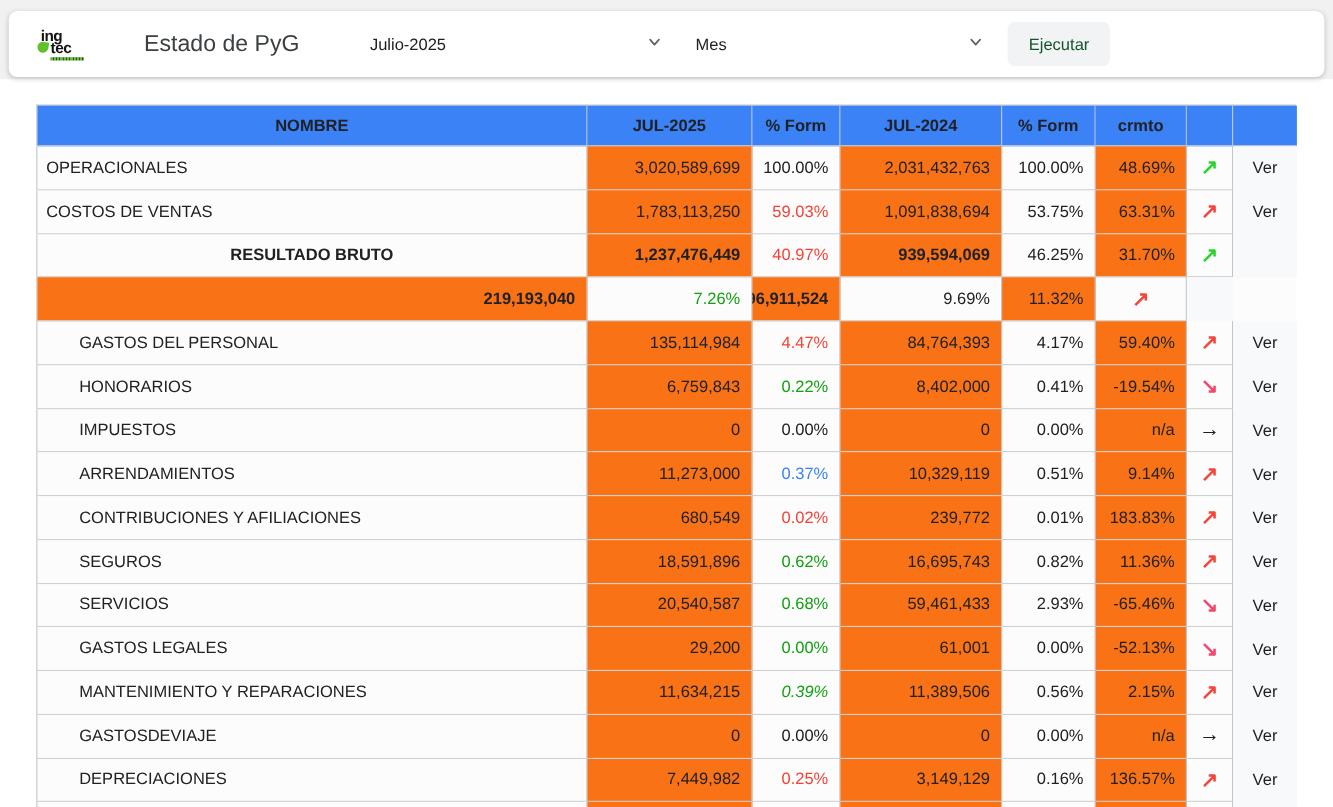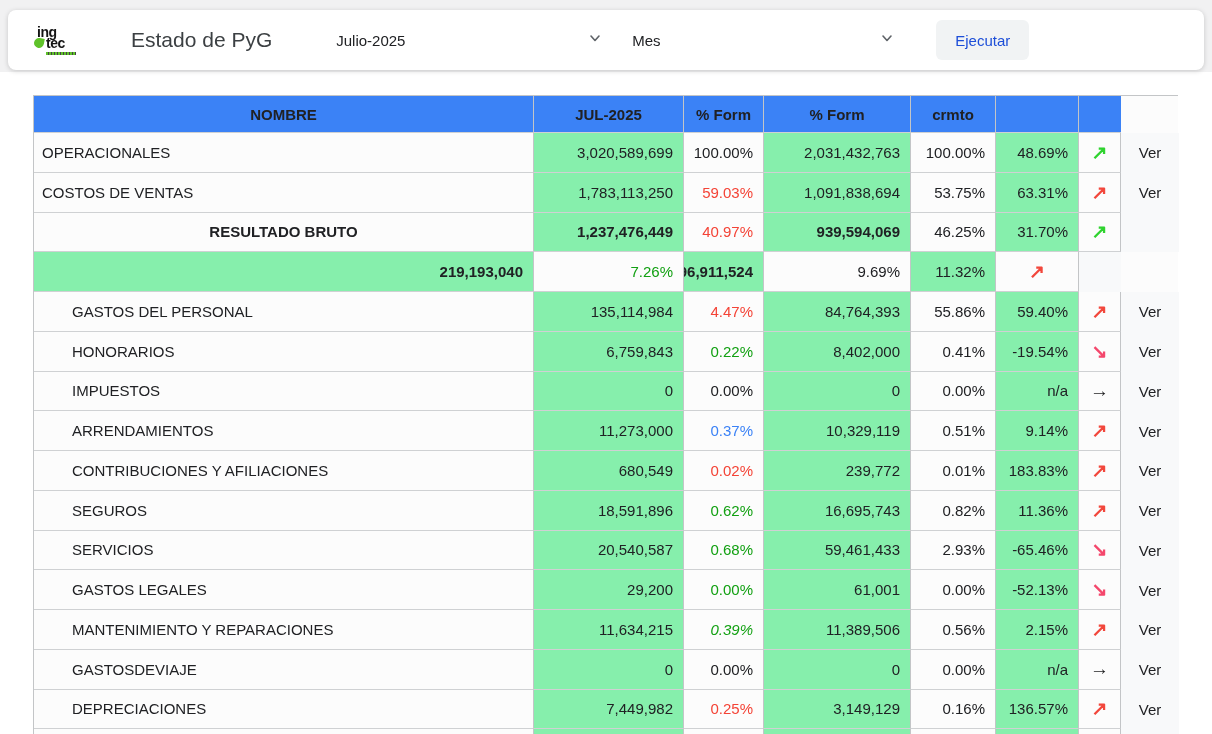--- a/index.html
+++ b/index.html
@@ -37,24 +37,24 @@
   .app-title { margin-left: 41px; font-size: 21px; font-weight: 500; color: #3c4043; white-space: nowrap; }
   .select {
     display: flex; align-items: center; justify-content: space-between;
     height: 40px; cursor: pointer;
   }
   .select .sel-value { font-size: 15px; color: #202124; }
   .select-period { margin-left: 64px; width: 272px; }
   .select-view   { margin-left: 24px; width: 268px; }
   .chev { flex: 0 0 auto; margin-right: 6px; }
   .exec-btn {
-    margin-left: 36px; height: 40px; padding: 0 19px;
+    margin-left: 16px; height: 40px; padding: 0 19px;
     background: #f1f3f4; border: none; border-radius: 6px;
     font-family: "Liberation Sans", sans-serif;
-    font-size: 15px; font-weight: 500; color: #1d4ed8; cursor: pointer;
+    font-size: 15px; font-weight: 500; color: #14532d; cursor: pointer;
   }
   
   .pyg-table { position: absolute; left: 33px; top: 95px; width: 1145px; }
   .tr {
     display: grid;
     grid-template-columns: 500px 150px 80px 147px 85px 83px 42px 58px;
     height: 39.75px;
     border-left: 1px solid #c3c5c7;
     background: #fcfcfc;
   }
@@ -63,21 +63,21 @@
     display: flex; align-items: center;
     border-right: 1px solid #c3c5c7; border-bottom: 1px solid #cfd1d3;
     font-size: 15px; color: #202124;
     overflow: hidden; white-space: nowrap;
   }
   .th {
     justify-content: center; background: #3b82f6;
     font-weight: 700; font-size: 15px; color: #202124;
   }
   .th.ver-h { border-right: none; }
-  .num { background: #86efac; justify-content: flex-end; padding-right: 10px; }
+  .num { background: #f97316; justify-content: flex-end; padding-right: 10px; }
   .pct { justify-content: flex-end; padding-right: 10px; }
   .trend { justify-content: center; font-size: 19px; font-weight: 700; }
   .ver  { justify-content: center; border-right: none; border-bottom: none; background: #f8f9fa; cursor: pointer; }
   .name.n-none  { padding-left: 8px; }
   .name.n-sub   { padding-left: 38px; }
   .name.n-group { padding-left: 13px; font-weight: 700; }
   .name.n-center{ justify-content: center; font-weight: 700; }
   .bold { font-weight: 700; }
 </style>
 </head>
@@ -116,20 +116,21 @@
   </div>
 
   <button class="exec-btn">Ejecutar</button>
 </div>
 
 <div class="pyg-table">
   <div class="tr thead">
     <div class="c th">NOMBRE</div>
     <div class="c th">JUL-2025</div>
     <div class="c th">% Form</div>
+    <div class="c th">JUL-2024</div>
     <div class="c th">% Form</div>
     <div class="c th">crmto</div>
     <div class="c th"></div>
     <div class="c th ver-h"></div>
   </div>
   <div>
       <div class="tr">
         <div class="c name n-none">OPERACIONALES</div>
         <div class="c num">3,020,589,699</div>
         <div class="c pct" style="color: rgb(32, 33, 36);">100.00%</div>
@@ -166,21 +167,21 @@
         <div class="c pct">9.69%</div>
         <div class="c num">11.32%</div>
         <div class="c trend" style="color: rgb(242, 71, 60);">↗</div>
         <div class="c ver"></div>
       </div>
       <div class="tr">
         <div class="c name n-sub">GASTOS DEL PERSONAL</div>
         <div class="c num">135,114,984</div>
         <div class="c pct" style="color: rgb(244, 67, 54);">4.47%</div>
         <div class="c num">84,764,393</div>
-        <div class="c pct">55.86%</div>
+        <div class="c pct">4.17%</div>
         <div class="c num">59.40%</div>
         <div class="c trend" style="color: rgb(242, 71, 60);">↗</div>
         <div class="c ver">Ver</div>
       </div>
       <div class="tr">
         <div class="c name n-sub">HONORARIOS</div>
         <div class="c num">6,759,843</div>
         <div class="c pct" style="color: rgb(18, 160, 18);">0.22%</div>
         <div class="c num">8,402,000</div>
         <div class="c pct">0.41%</div>

